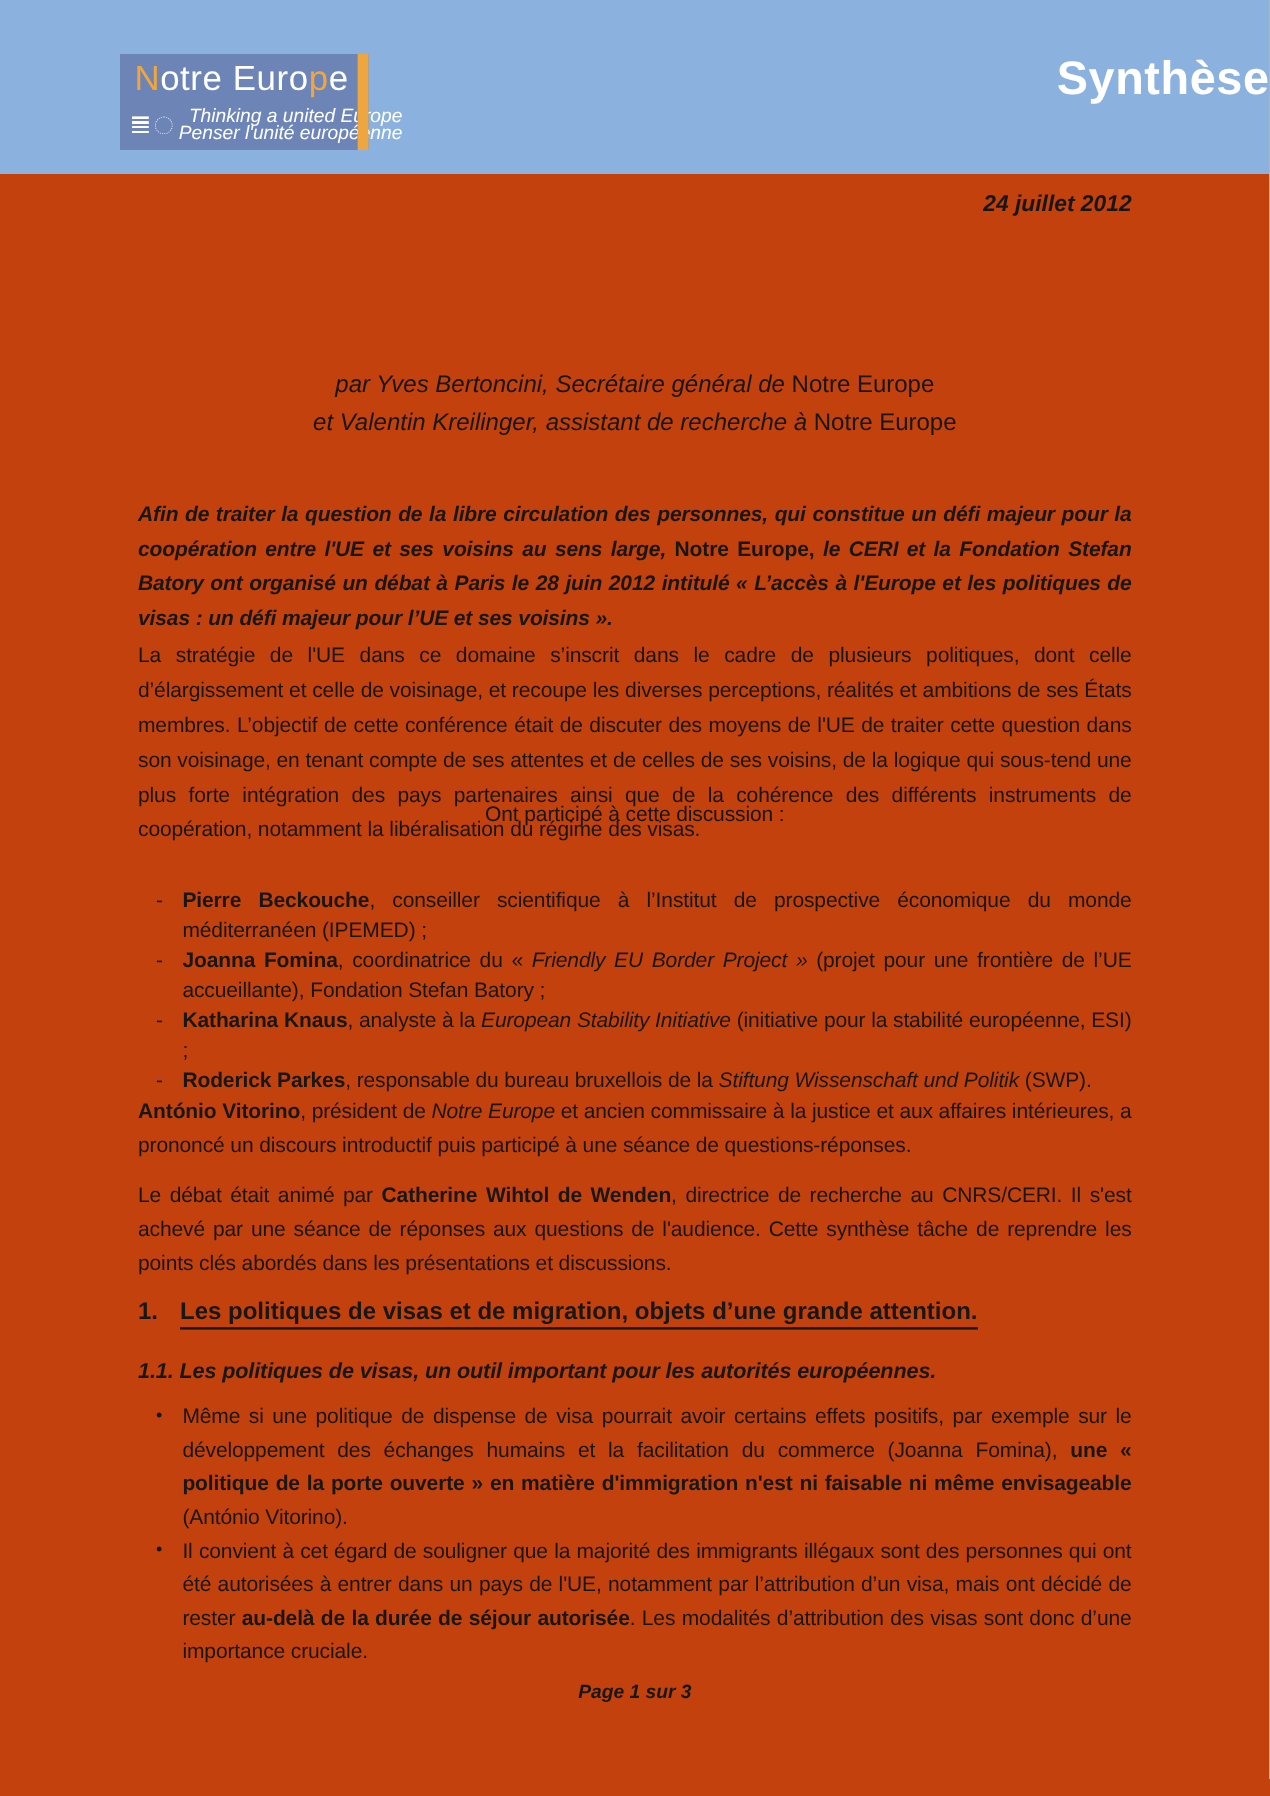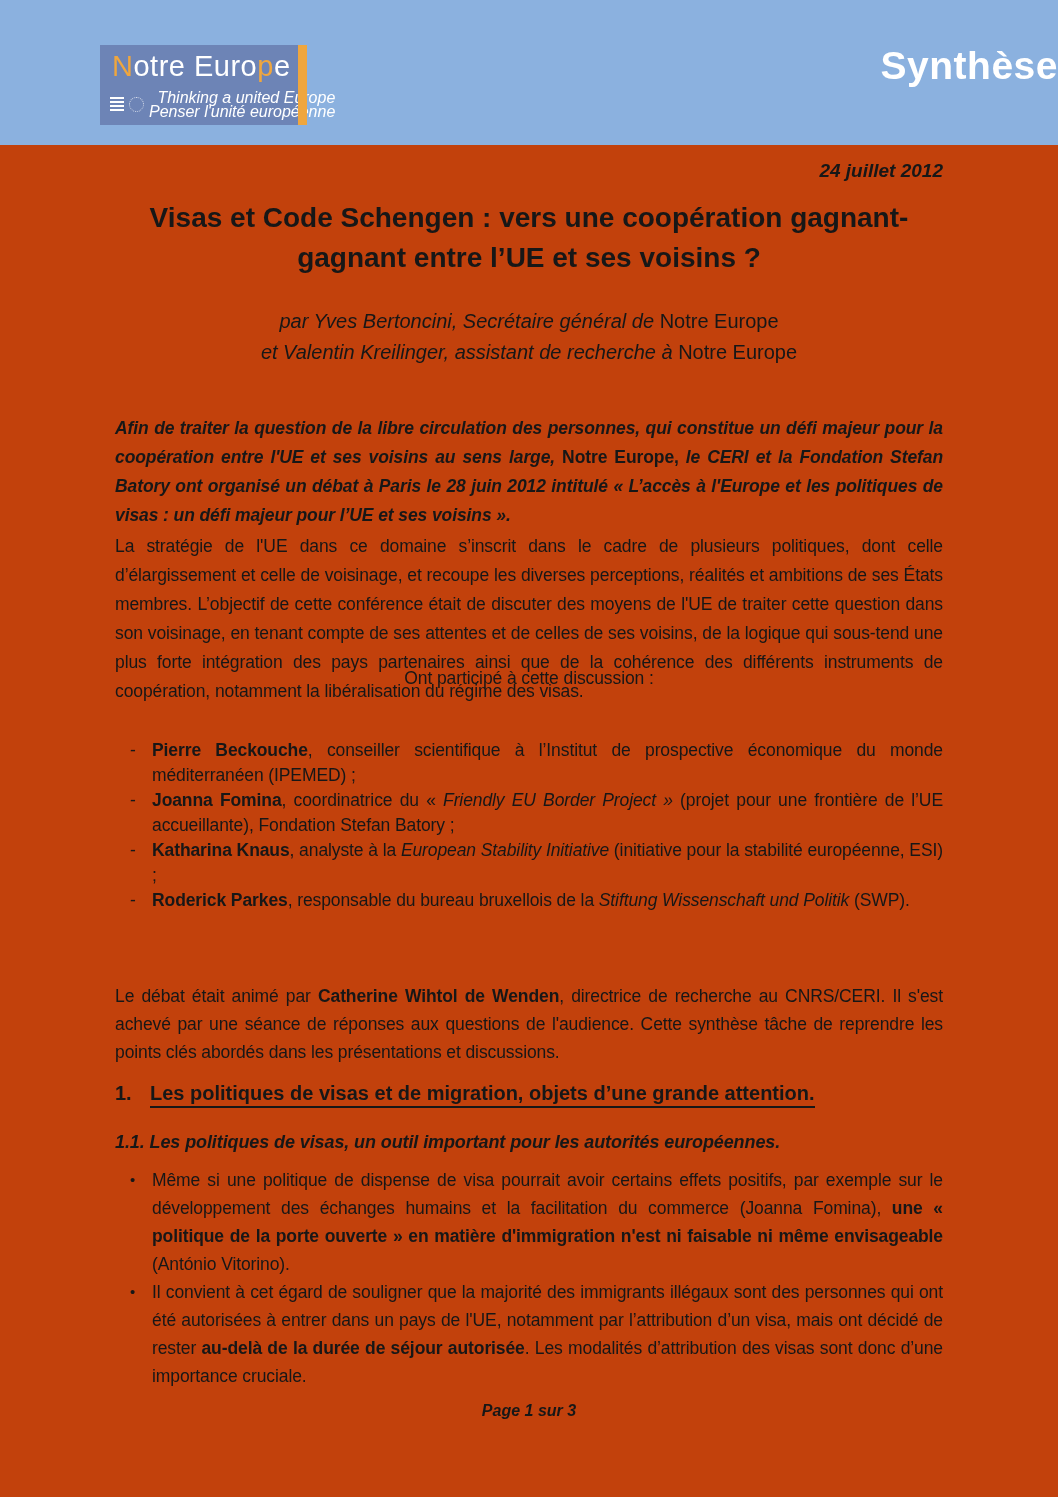--- a/index.html
+++ b/index.html
@@ -107,37 +107,37 @@
         <span class="stars-icon"></span>
         <span class="tagline-text"><span>Thinking a united Europe</span><br><span>Penser l'unité européenne</span></span>
       </div>
       <div class="logo-bar"></div>
     </div>
     <div class="banner-title">Synthèse</div>
   </div>
 
   <div class="block date-line">24 juillet 2012</div>
 
-  <div class="block doc-title"><span>Visas et Code Schengen : vers une coopération gagnant-</span><br><span>gagnant entre l’UE et ses voisins ?</span></div>
 
   <div class="block byline"><span>par Yves Bertoncini, Secrétaire général de </span><span class="upright">Notre Europe</span><br><span>et Valentin Kreilinger, assistant de recherche à </span><span class="upright">Notre Europe</span></div>
 
   <div class="block para intro"><span>Afin de traiter la question de la libre circulation des personnes, qui constitue un défi majeur pour la coopération entre l'UE et ses voisins au sens large, </span><span class="upright">Notre Europe,</span><span> le CERI et la Fondation Stefan Batory ont organisé un débat à Paris le 28 juin 2012 intitulé « L’accès à l'Europe et les politiques de visas : un défi majeur pour l’UE et ses voisins ».</span></div>
 
   <div class="block para p-strategy">La stratégie de l'UE dans ce domaine s’inscrit dans le cadre de plusieurs politiques, dont celle d’élargissement et celle de voisinage, et recoupe les diverses perceptions, réalités et ambitions de ses États membres. L’objectif de cette conférence était de discuter des moyens de l'UE de traiter cette question dans son voisinage, en tenant compte de ses attentes et de celles de ses voisins, de la logique qui sous-tend une plus forte intégration des pays partenaires ainsi que de la cohérence des différents instruments de coopération, notamment la libéralisation du régime des visas.</div>
 
   <div class="block para p-ont">Ont participé à cette discussion :</div>
 
   <ul class="block participants">
     <li><span class="dash-glyph">-</span><b class="name">Pierre Beckouche</b><span>, conseiller scientifique à l’Institut de prospective économique du monde méditerranéen (IPEMED) ;</span><i class="work"></i><span></span></li>
     <li><span class="dash-glyph">-</span><b class="name">Joanna Fomina</b><span>, coordinatrice du « </span><i class="work">Friendly EU Border Project »</i><span> (projet pour une frontière de l’UE accueillante), Fondation Stefan Batory ;</span></li>
     <li><span class="dash-glyph">-</span><b class="name">Katharina Knaus</b><span>, analyste à la </span><i class="work">European Stability Initiative</i><span> (initiative pour la stabilité européenne, ESI) ;</span></li>
     <li><span class="dash-glyph">-</span><b class="name">Roderick Parkes</b><span>, responsable du bureau bruxellois de la </span><i class="work">Stiftung Wissenschaft und Politik</i><span> (SWP).</span></li>
   </ul>
 
+  <div class="block para p-vitorino"><b class="name">António Vitorino</b><span>, président de </span><i class="work">Notre Europe</i><span> et ancien commissaire à la justice et aux affaires intérieures, a prononcé un discours introductif puis participé à une séance de questions-réponses.</span></div>
 
   <div class="block para p-debat"><span>Le débat était animé par </span><b class="name">Catherine Wihtol de Wenden</b><span>, directrice de recherche au CNRS/CERI. Il s'est achevé par une séance de réponses aux questions de l'audience. Cette synthèse tâche de reprendre les points clés abordés dans les présentations et discussions.</span></div>
 
   <div class="block sec-heading">
     <span class="sec-num">1.</span>
     <span class="sec-text">Les politiques de visas et de migration, objets d’une grande attention.</span>
   </div>
 
   <div class="block sub-heading">1.1. Les politiques de visas, un outil important pour les autorités européennes.</div>
 

